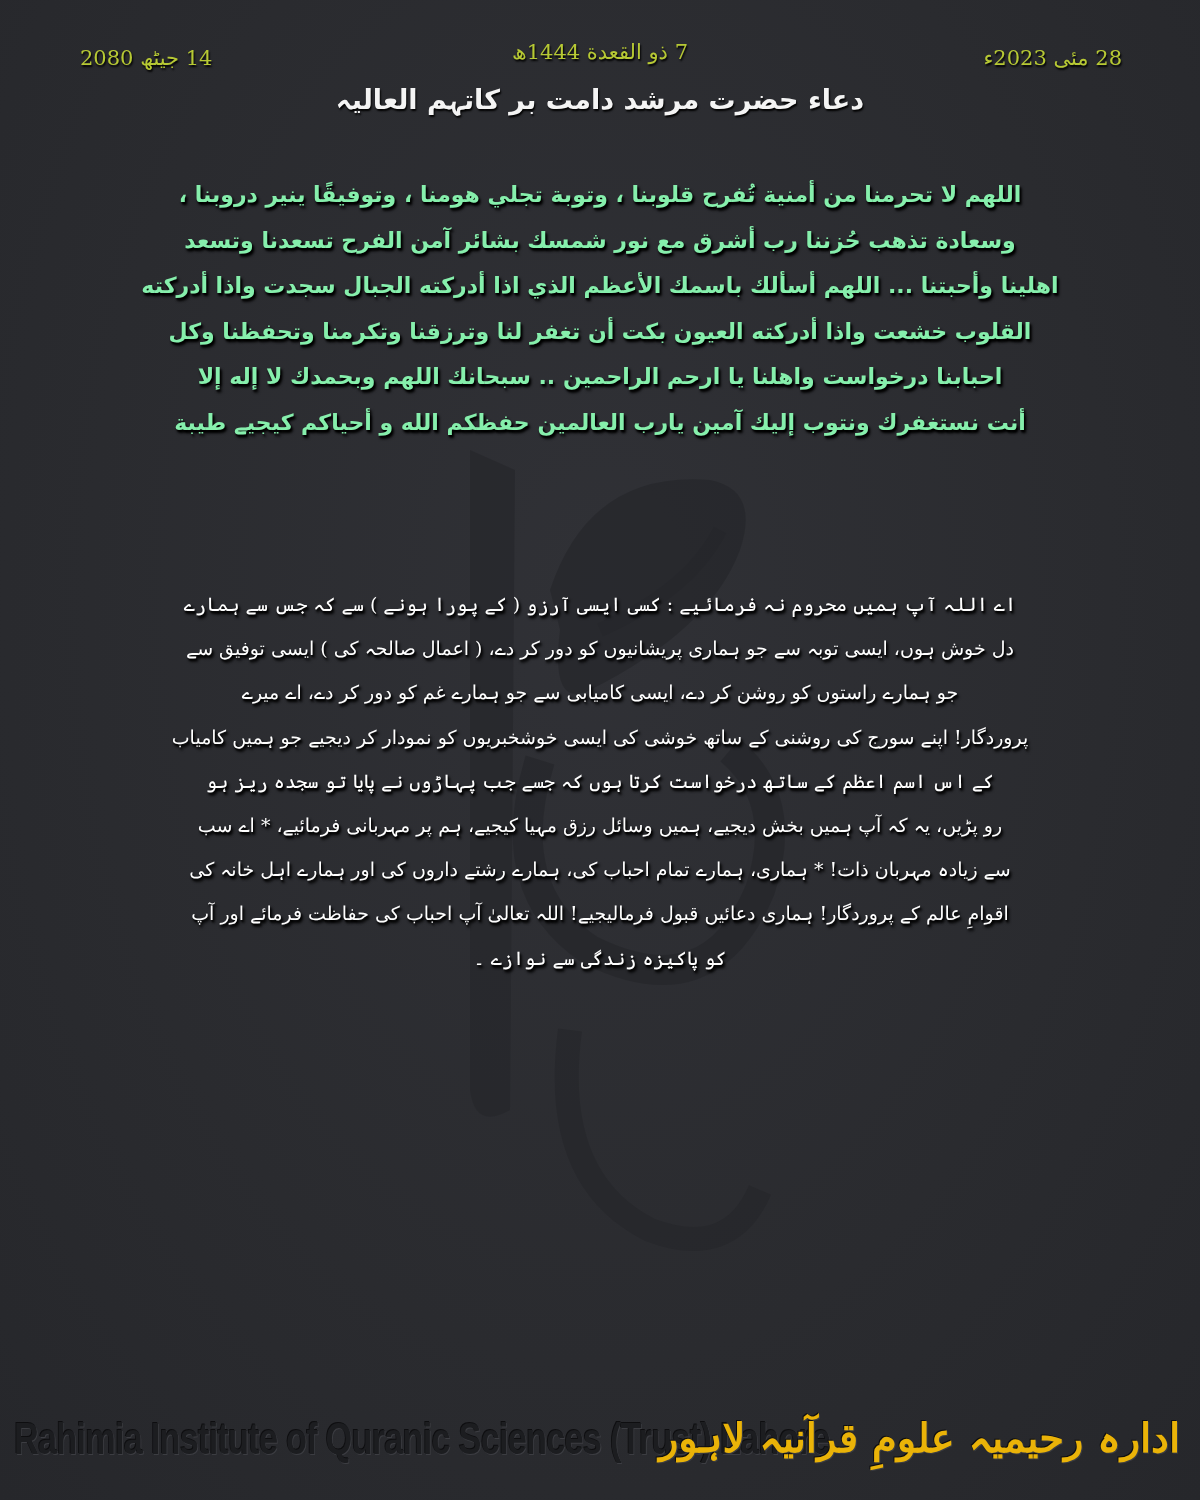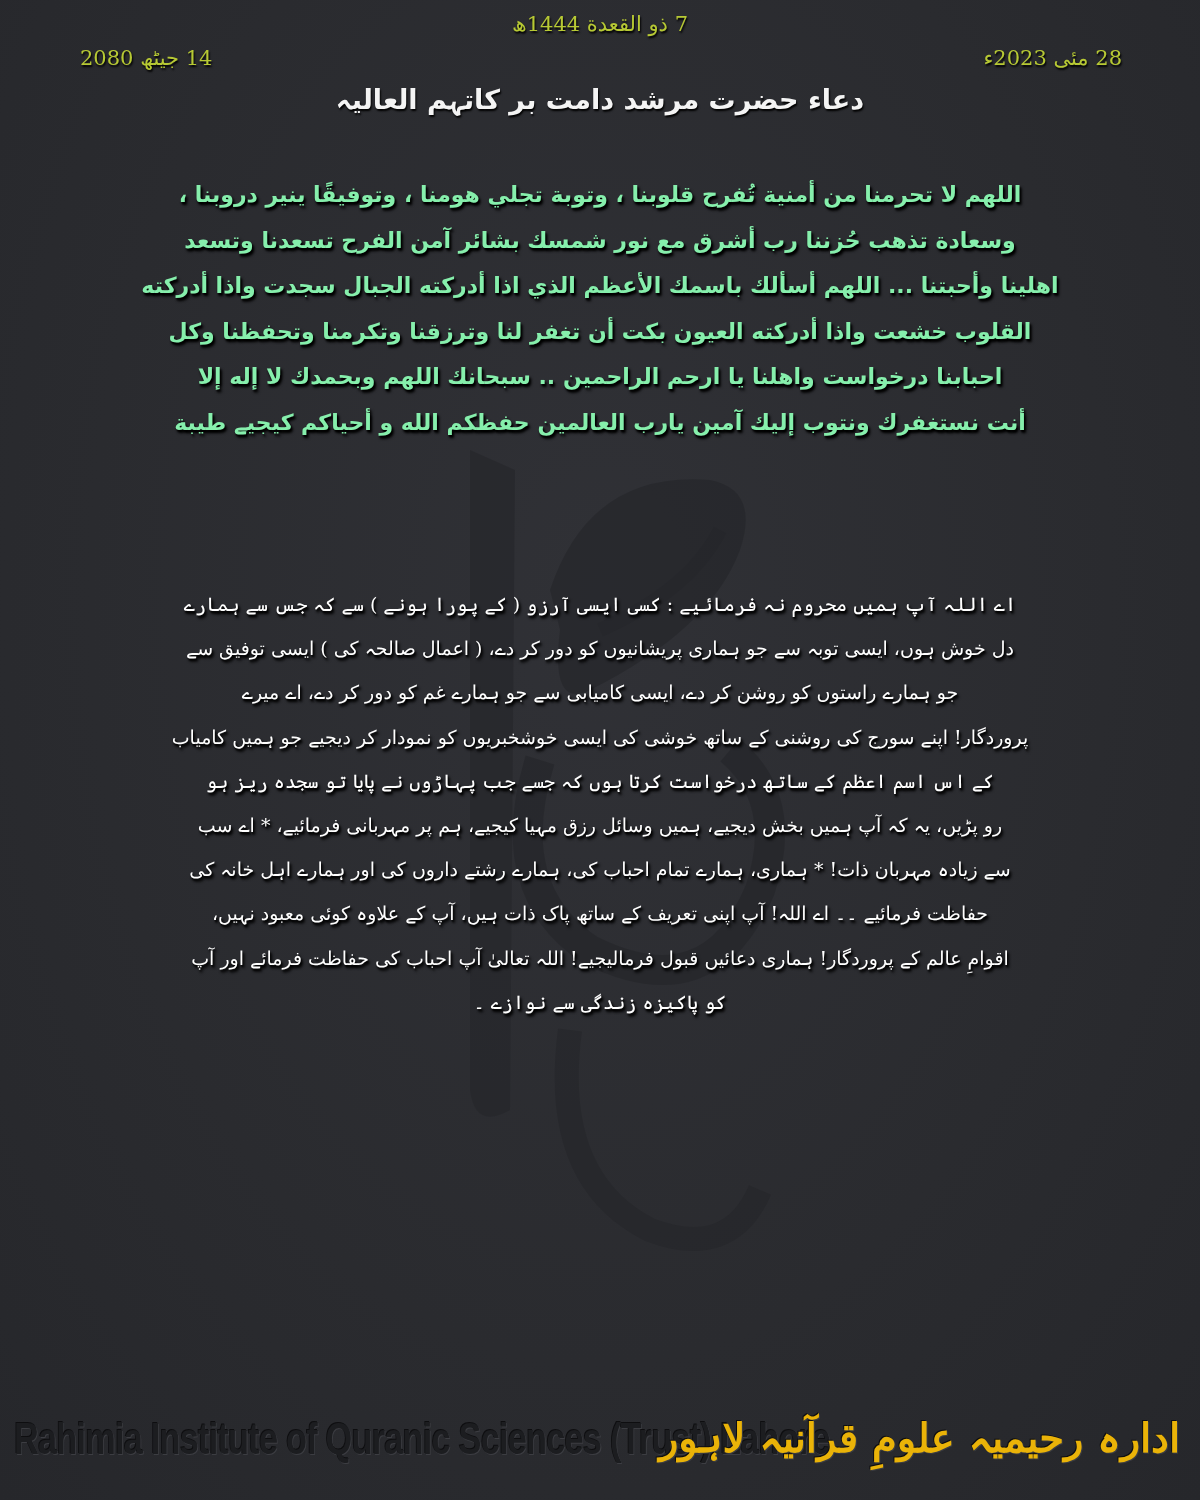--- a/index.html
+++ b/index.html
@@ -15,21 +15,21 @@
   .watermark {
     position:absolute; left:430px; top:330px; width:380px; height:1000px;
     pointer-events:none; opacity:0.55;
   }
   .date {
     position:absolute; color:#b7c934;
     font-family:"DejaVu Serif", serif; font-size:21px;
     text-shadow:1px 2px 2px #000;
     direction:rtl; white-space:nowrap;
   }
-  #date-hijri { left:0; right:0; top:12px; text-align:center; }
+  #date-hijri { left:0; right:0; top:40px; text-align:center; }
   #date-gregorian { right:78px; top:46px; }
   #date-bikrami { left:80px; top:46px; }
   .title {
     position:absolute; left:0; right:0; top:84px; text-align:center;
     direction:rtl; font-size:27px; font-weight:bold; color:#f4f4f4;
     font-family:"DejaVu Sans", sans-serif;
     text-shadow:1px 2px 2px #000;
   }
   .arabic-block {
     position:absolute; left:140px; width:920px; top:172px;
@@ -93,21 +93,20 @@
 </div>
 
 <div class="urdu-block">
   <span class="line">اے اللہ آپ ہمیں محروم نہ فرمائیے : کسی ایسی آرزو ( کے پورا ہونے ) سے کہ جس سے ہمارے</span>
   <span class="line">دل خوش ہوں، ایسی توبہ سے جو ہماری پریشانیوں کو دور کر دے، ( اعمال صالحہ کی ) ایسی توفیق سے</span>
   <span class="line">جو ہمارے راستوں کو روشن کر دے، ایسی کامیابی سے جو ہمارے غم کو دور کر دے، اے میرے</span>
   <span class="line">پروردگار! اپنے سورج کی روشنی کے ساتھ خوشی کی ایسی خوشخبریوں کو نمودار کر دیجیے جو ہمیں کامیاب</span>
   <span class="line">کے اس اسم اعظم کے ساتھ درخواست کرتا ہوں کہ جسے جب پہاڑوں نے پایا تو سجدہ ریز ہو</span>
   <span class="line">رو پڑیں، یہ کہ آپ ہمیں بخش دیجیے، ہمیں وسائل رزق مہیا کیجیے، ہم پر مہربانی فرمائیے، * اے سب</span>
   <span class="line">سے زیادہ مہربان ذات! * ہماری، ہمارے تمام احباب کی، ہمارے رشتے داروں کی اور ہمارے اہل خانہ کی</span>
-  <span class="line">حفاظت فرمائیے ۔۔ اے اللہ! آپ اپنی تعریف کے ساتھ پاک ذات ہیں، آپ کے علاوہ کوئی معبود نہیں،</span>
   <span class="line">اقوامِ عالم کے پروردگار! ہماری دعائیں قبول فرمالیجیے! اللہ تعالیٰ آپ احباب کی حفاظت فرمائے اور آپ</span>
   <span class="line">کو پاکیزہ زندگی سے نوازے ۔</span>
 </div>
 
 <div class="footer">
   <div class="footer-en">Rahimia Institute of Quranic Sciences (Trust) Lahore</div>
   <div class="footer-ur">ادارہ رحیمیہ علومِ قرآنیہ لاہور</div>
 </div>
 
 </body></html>

